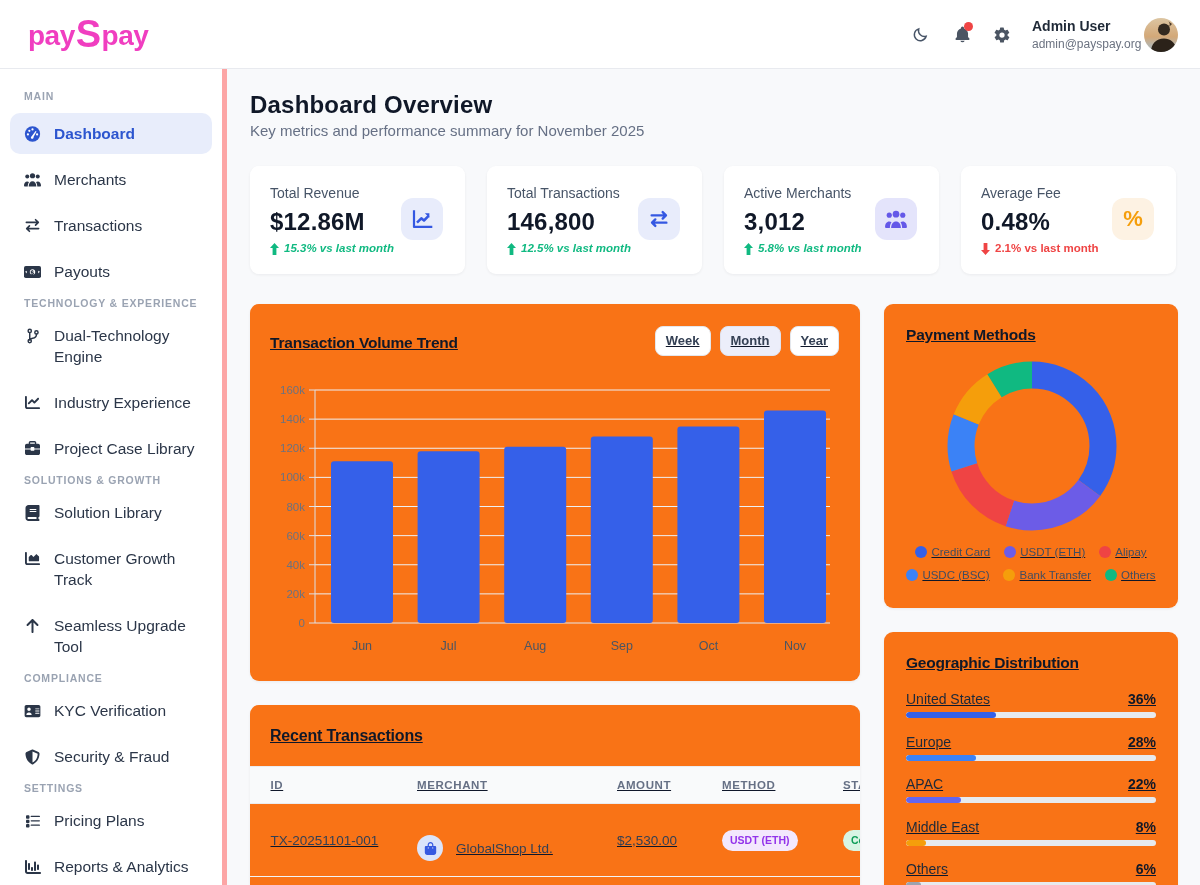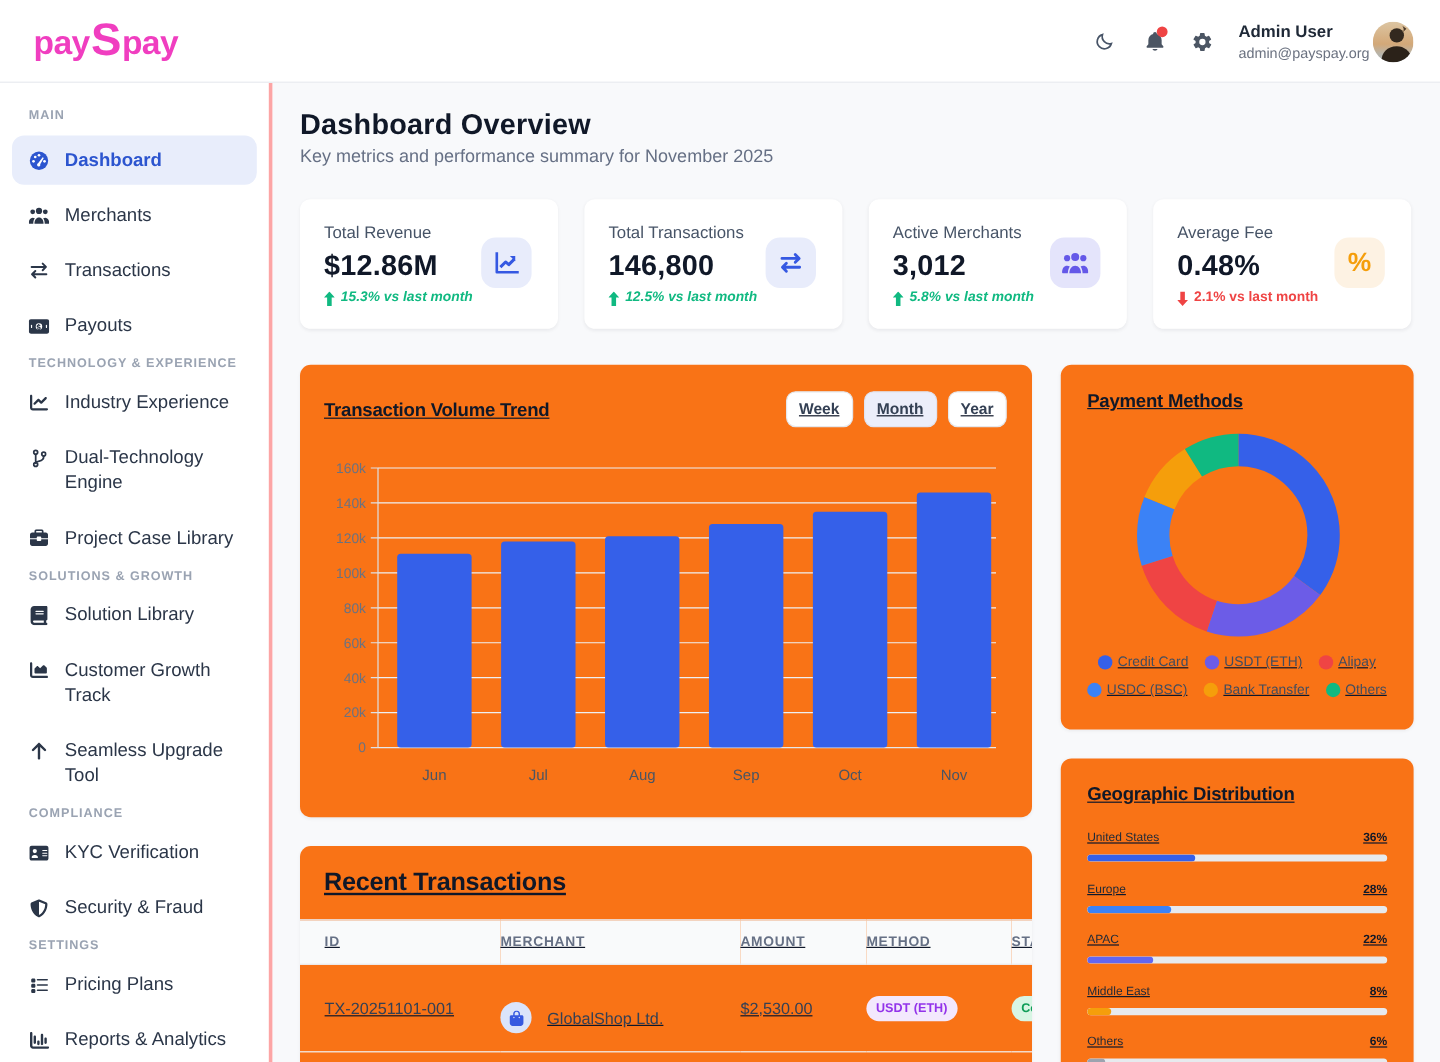--- a/index.html
+++ b/index.html
@@ -13,21 +13,21 @@
 .hright { position:absolute; right:22px; top:0; height:69px; display:flex; align-items:center; }
 .hicon { width:40px; height:40px; display:flex; align-items:center; justify-content:center; position:relative; color:#4b5563; }
 .hicon.moon { width:44px; }
 .hicon svg { display:block; }
 .bell-dot { position:absolute; top:7px; right:9px; width:9px; height:9px; border-radius:50%; background:#ef4444; }
 .huser { text-align:left; margin-left:10px; margin-right:11px; width:101px; }
 .huser .name { font-size:14px; font-weight:bold; color:#1f2937; }
 .huser .mail { font-size:12px; color:#6b7280; margin-top:3px; }
 .avatar { width:34px; height:34px; border-radius:50%; overflow:hidden; }
 
-.sidebar { position:fixed; top:69px; left:0; width:227px; height:816px; background:#fff; border-right:3px solid #fca5a5; padding:17px 10px 0 10px; overflow:hidden; }
+.sidebar { position:fixed; top:69px; left:0; width:227px; height:816px; background:#fff; border-right:5px solid #fca5a5; padding:17px 10px 0 10px; overflow:hidden; }
 .sec { font-size:10.5px; font-weight:bold; color:#9aa3b2; letter-spacing:0.8px; padding:0 14px; line-height:13px; margin:4px 0 5px 0; }
 .sec.first { margin-bottom:10px; }
 .nav-item { display:flex; align-items:flex-start; padding:10px 14px; border-radius:10px; color:#2b3648; font-size:15.5px; margin-bottom:5px; }
 .nav-item .nicon { width:17px; height:21px; margin-right:13px; flex:none; display:flex; align-items:center; justify-content:center; }
 .nav-item.active { background:#e8edfb; color:#2c55cf; font-weight:bold; }
 .nav-item .label { line-height:21px; }
 
 .main { position:absolute; top:69px; left:227px; width:973px; padding:20px 23px 24px 23px; }
 h1 { font-size:24px; line-height:28px; color:#101828; letter-spacing:0.2px; margin-top:2px; }
 .subtitle { font-size:15px; line-height:18px; color:#667085; margin-top:3px; }
@@ -59,27 +59,27 @@
 .pm-title { font-size:15.5px; line-height:18px; font-weight:bold; color:#101828; letter-spacing:-0.2px; }
 .legend { margin-top:0; }
 .lrow { display:flex; justify-content:center; gap:14px; margin-top:10px; }
 .lrow + .lrow { margin-top:11px; }
 .litem { display:flex; align-items:center; font-size:11.5px; color:#424d5f; white-space:nowrap; }
 .ldot { width:12px; height:12px; border-radius:50%; margin-right:4px; flex:none; }
 
 .geo-card { margin-top:24px; padding:22px 22px; height:280px; }
 .grow { margin-top:14.5px; }
 .grow.g1 { margin-top:18px; }
-.glabels { display:flex; justify-content:space-between; font-size:10px; line-height:18px; color:#1d2939; }
+.glabels { display:flex; justify-content:space-between; font-size:14px; line-height:18px; color:#1d2939; }
 .glabels .pct { font-weight:bold; color:#101828; }
 .gtrack { height:6px; background:#e7eaee; border-radius:4px; margin-top:4px; overflow:hidden; }
 .gfill { height:6px; border-radius:4px; }
 
 .tx-card { margin-top:24px; height:230px; overflow:hidden; }
-.tx-title { font-size:21px; line-height:18px; font-weight:bold; color:#101828; letter-spacing:-0.2px; padding:22px 24px 21px 20px; }
+.tx-title { font-size:16px; line-height:18px; font-weight:bold; color:#101828; letter-spacing:-0.2px; padding:22px 24px 21px 20px; }
 table { border-collapse:collapse; width:734px; table-layout:fixed; }
 thead th { background:#f9fafb; border-top:1px solid #eaecf0; border-bottom:1px solid #eaecf0; font-size:11.5px; line-height:12px; color:#667085; font-weight:bold; letter-spacing:0.6px; text-align:left; padding:12px 0; }
 td { padding:15px 0; font-size:13.5px; color:#344054; border-bottom:1px solid #f2f4f7; height:28px; vertical-align:middle; }
 .mcell { display:flex; align-items:center;margin-top:16px; }
 .mavatar { width:26px; height:26px; border-radius:50%; background:#dbe4fa; color:#3659e0; display:flex; align-items:center; justify-content:center; margin-right:13px; flex:none; }
 .pill { display:inline-block; font-size:10.5px; line-height:13px; font-weight:bold; padding:4px 8px; border-radius:99px; }
 .pill.usdt { background:#f3e8fd; color:#9333ea; }
 .pill.usdc { background:#dbeafe; color:#2563eb; }
 .pill.ok { background:#d8f5e4; color:#0f9d58; }
 </style>
@@ -170,36 +170,36 @@
             <path d="M19 9.2c.6 0 1 .4 1 1v.3c.5.1 1 .3 1.4.4.5.2.8.7.6 1.2s-.7.8-1.2.6c-.7-.2-1.4-.4-2-.4-.4 0-.8.1-1 .3-.2.1-.2.2-.2.3 0 0 0 .1.2.2.3.2.7.3 1.4.5h.1c.6.2 1.4.4 2 .8.7.4 1.3 1.1 1.4 2.1.1 1.2-.5 2.1-1.3 2.6-.4.2-.8.4-1.3.5v.3c0 .6-.4 1-1 1s-1-.4-1-1v-.4c-.6-.1-1.2-.3-1.7-.5l-.3-.1c-.5-.2-.8-.7-.6-1.3.2-.5.7-.8 1.3-.6l.4.1c.8.3 1.4.5 2 .5.5 0 .8-.1 1-.2.2-.1.2-.2.2-.4 0-.1 0-.2-.3-.3-.3-.2-.8-.3-1.5-.5h-.1c-.6-.2-1.4-.4-2-.7-.7-.4-1.4-1-1.5-2-.1-1.2.5-2 1.3-2.5.4-.2.8-.4 1.2-.5v-.3c0-.6.4-1 1-1z" fill="#2b3648" transform="translate(-0.4,0)"></path>
             <rect x="4" y="10.5" width="2.2" height="6" rx="1.1" fill="#fff"></rect>
             <rect x="31.8" y="10.5" width="2.2" height="6" rx="1.1" fill="#fff"></rect>
           </svg>
         </span>
         <span class="label">Payouts</span>
       </div>
   <div class="sec">TECHNOLOGY &amp; EXPERIENCE</div>
   <div class="nav-item">
         <span class="nicon">
-          <svg width="17" height="15" viewBox="0 0 512 512" fill="#2b3648">
-            <path d="M64 64c0-17.7-14.3-32-32-32S0 46.3 0 64v336c0 44.2 35.8 80 80 80h400c17.7 0 32-14.3 32-32s-14.3-32-32-32H80c-8.8 0-16-7.2-16-16V64zm406.6 86.6c12.5-12.5 12.5-32.8 0-45.3s-32.8-12.5-45.3 0L320 210.7l-57.4-57.4c-12.5-12.5-32.8-12.5-45.3 0l-112 112c-12.5 12.5-12.5 32.8 0 45.3s32.8 12.5 45.3 0L240 221.3l57.4 57.4c12.5 12.5 32.8 12.5 45.3 0l128-128z"></path>
-          </svg>
-        </span>
-        <span class="label">Industry Experience</span>
-      </div>
-  <div class="nav-item">
-        <span class="nicon">
           <svg width="12" height="16" viewBox="0 0 14 17" fill="none" stroke="#2b3648" stroke-width="1.7">
             <circle cx="3.2" cy="2.6" r="1.9"></circle>
             <circle cx="3.2" cy="14.4" r="1.9"></circle>
             <circle cx="11" cy="4.3" r="1.9"></circle>
             <path d="M3.2 4.7v7.8M11 6.4v.3c0 2.6-1.9 4-4.4 4.4-1.6.3-3 .9-3.4 2.1" stroke-linecap="round"></path>
           </svg>
         </span>
         <span class="label">Dual-Technology Engine</span>
+      </div>
+  <div class="nav-item">
+        <span class="nicon">
+          <svg width="17" height="15" viewBox="0 0 512 512" fill="#2b3648">
+            <path d="M64 64c0-17.7-14.3-32-32-32S0 46.3 0 64v336c0 44.2 35.8 80 80 80h400c17.7 0 32-14.3 32-32s-14.3-32-32-32H80c-8.8 0-16-7.2-16-16V64zm406.6 86.6c12.5-12.5 12.5-32.8 0-45.3s-32.8-12.5-45.3 0L320 210.7l-57.4-57.4c-12.5-12.5-32.8-12.5-45.3 0l-112 112c-12.5 12.5-12.5 32.8 0 45.3s32.8 12.5 45.3 0L240 221.3l57.4 57.4c12.5 12.5 32.8 12.5 45.3 0l128-128z"></path>
+          </svg>
+        </span>
+        <span class="label">Industry Experience</span>
       </div>
   <div class="nav-item">
         <span class="nicon">
           <svg width="17" height="15" viewBox="0 0 512 512" fill="#2b3648">
             <path d="M184 48h144c4.4 0 8 3.6 8 8v40H176V56c0-4.4 3.6-8 8-8zm-56 8v40H64C28.7 96 0 124.7 0 160v96h192v-16c0-17.7 14.3-32 32-32h64c17.7 0 32 14.3 32 32v16h192v-96c0-35.3-28.7-64-64-64h-64V56c0-30.9-25.1-56-56-56H184c-30.9 0-56 25.1-56 56zm384 232H320v16c0 17.7-14.3 32-32 32h-64c-17.7 0-32-14.3-32-32v-16H0v128c0 35.3 28.7 64 64 64h384c35.3 0 64-28.7 64-64V288z"></path>
           </svg>
         </span>
         <span class="label">Project Case Library</span>
       </div>
   <div class="sec">SOLUTIONS &amp; GROWTH</div>

